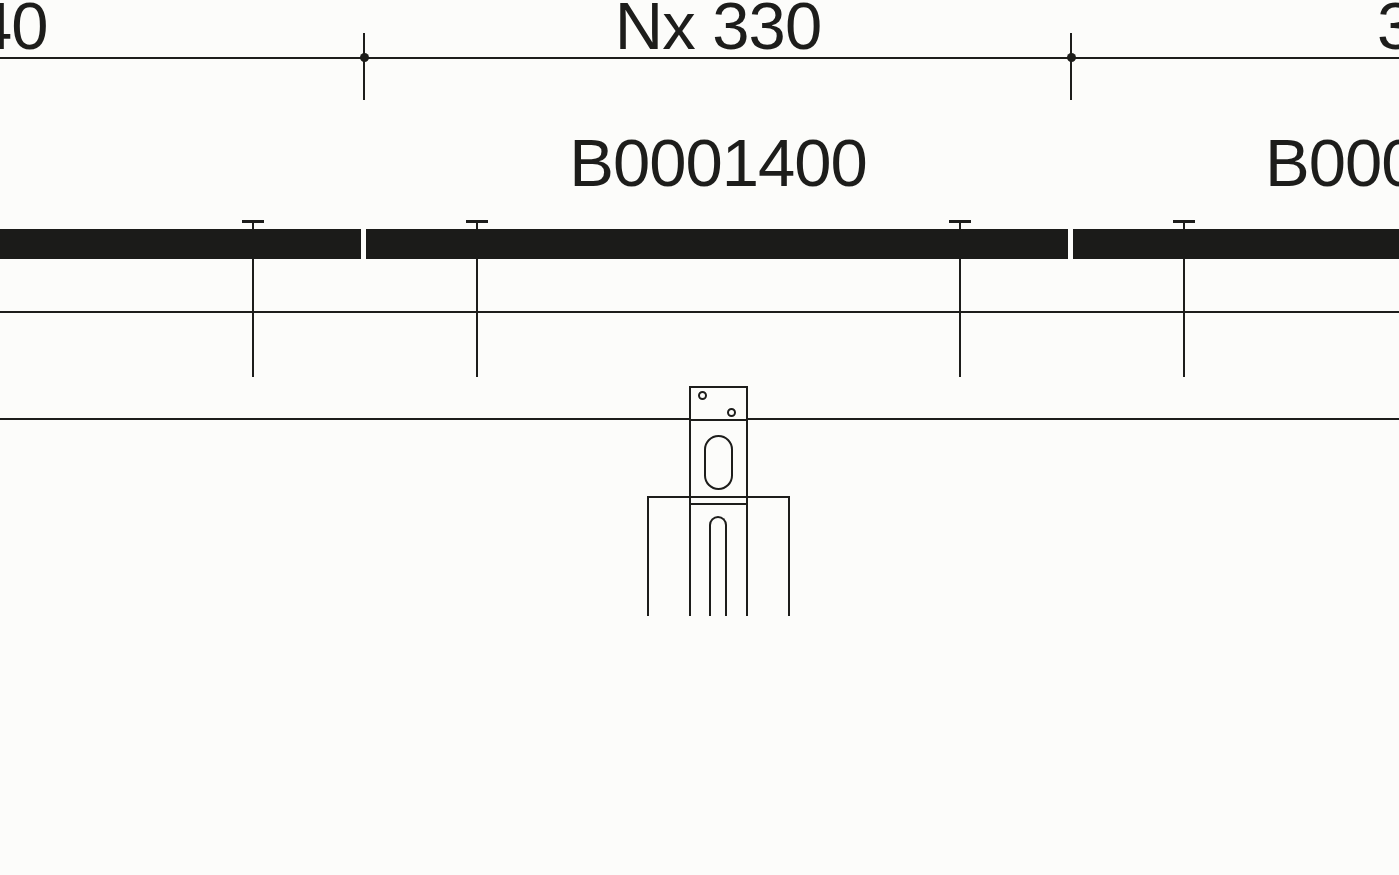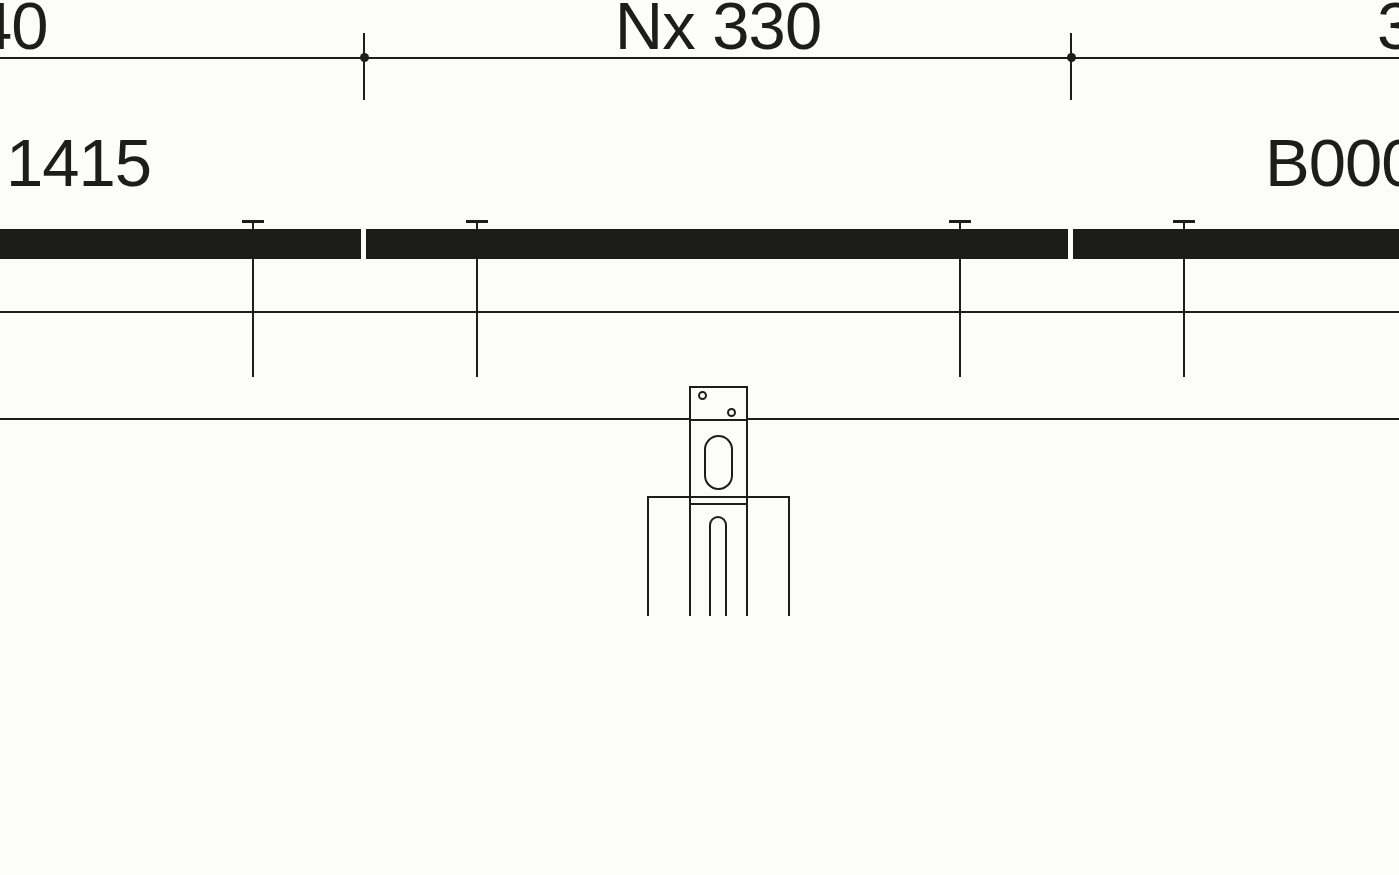--- a/index.html
+++ b/index.html
@@ -102,21 +102,21 @@
   <div class="dim-line"></div>
   <div class="dim-tick tick-1"></div>
   <div class="dim-tick tick-2"></div>
   <div class="dim-dot dot-1"></div>
   <div class="dim-dot dot-2"></div>
 
   <div class="txt row1 lbl-left">40</div>
   <div class="txt row1 lbl-center">Nx 330</div>
   <div class="txt row1 lbl-right">3</div>
 
-  <div class="txt row2 plbl-left">1415</div>
+  <div class="txt row2 plbl-center">B0001400</div>
   <div class="txt row2 plbl-right">B000</div>
 
   <div class="anchor-stem stem-1"></div>
   <div class="anchor-stem stem-2"></div>
   <div class="anchor-stem stem-3"></div>
   <div class="anchor-stem stem-4"></div>
   <div class="anchor-cap cap-1"></div>
   <div class="anchor-cap cap-2"></div>
   <div class="anchor-cap cap-3"></div>
   <div class="anchor-cap cap-4"></div>

